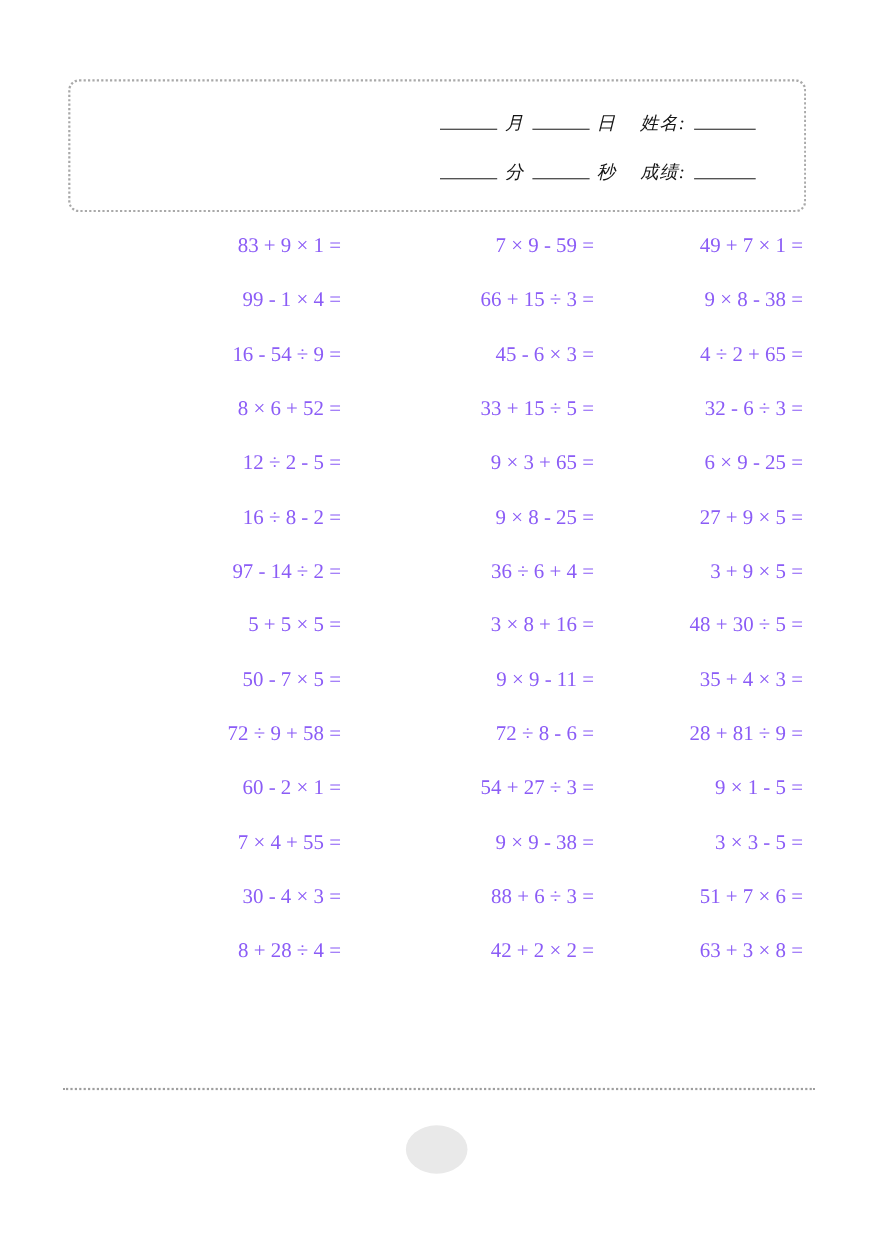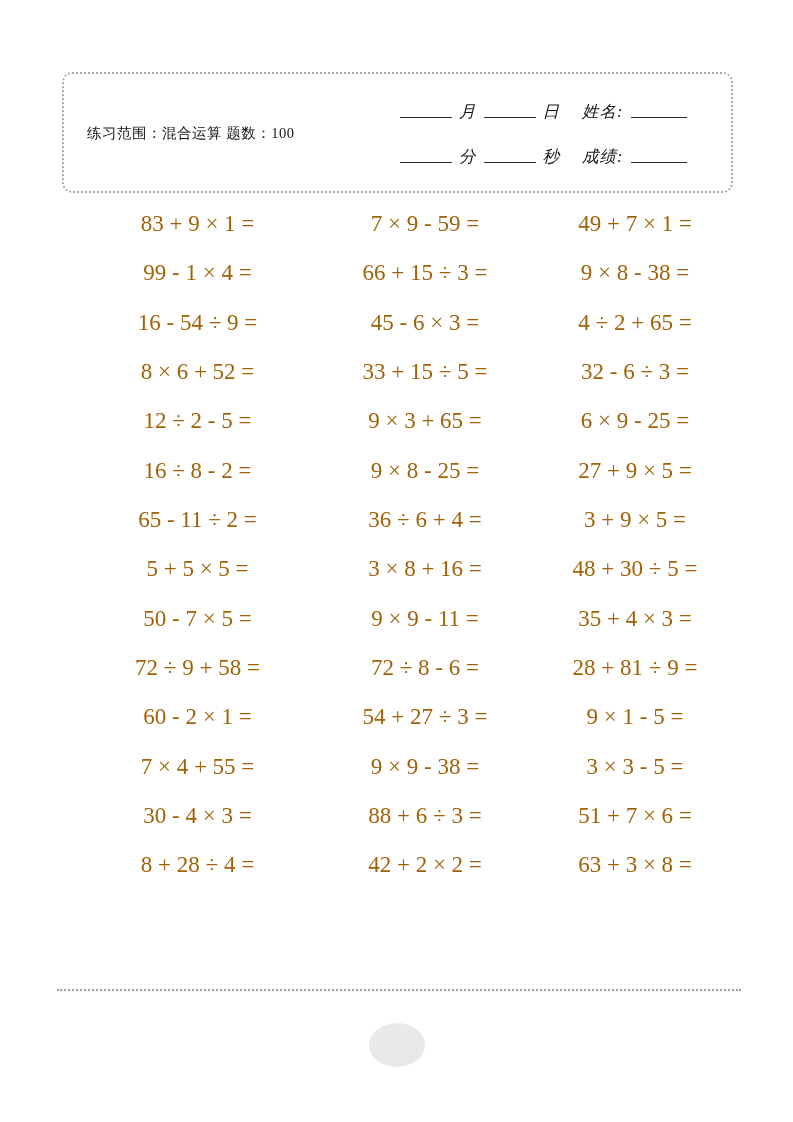--- a/index.html
+++ b/index.html
@@ -69,25 +69,25 @@
   .problems {
     position: absolute;
     left: 85px;
     top: 199px;
     width: 645px;
     display: grid;
     grid-template-columns: 225px 230px 1fr;
     grid-auto-rows: 49.35px;
   }
   .problem {
-    font-size: 23px;
+    font-size: 19px;
     line-height: 49.35px;
-    color: #a16207;
+    color: #8b5cf6;
     white-space: pre;
-    text-align: center;
+    text-align: right;
   }
 
   
   .footer-divider {
     position: absolute;
     left: 57px;
     top: 989px;
     width: 684px;
     height: 0;
     border-top: 2px dotted #9e9e9e;
@@ -101,21 +101,20 @@
     background: #e9e9e9;
     border-radius: 50%;
   }
 </style>
 </head>
 <body>
 
 <div class="page">
 
   <div class="header-box">
-    <div class="practice-info">练习范围：混合运算 题数：100</div>
 
     <div class="fill-block">
       <div class="fill-line">
         <span class="blank first"></span><span class="cjk-label">月</span><span class="blank"></span><span class="cjk-label">日</span><span class="cjk-label label-gap">姓名:</span><span class="blank wide"></span>
       </div>
       <div class="fill-line">
         <span class="blank first"></span><span class="cjk-label">分</span><span class="blank"></span><span class="cjk-label">秒</span><span class="cjk-label label-gap">成绩:</span><span class="blank wide"></span>
       </div>
     </div>
   </div>
@@ -132,21 +131,21 @@
     <div class="problem">4 ÷ 2 + 65 =</div>
     <div class="problem">8 × 6 + 52 =</div>
     <div class="problem">33 + 15 ÷ 5 =</div>
     <div class="problem">32 - 6 ÷ 3 =</div>
     <div class="problem">12 ÷ 2 - 5 =</div>
     <div class="problem">9 × 3 + 65 =</div>
     <div class="problem">6 × 9 - 25 =</div>
     <div class="problem">16 ÷ 8 - 2 =</div>
     <div class="problem">9 × 8 - 25 =</div>
     <div class="problem">27 + 9 × 5 =</div>
-    <div class="problem">65 - 11 ÷ 2 =</div>
+    <div class="problem">97 - 14 ÷ 2 =</div>
     <div class="problem">36 ÷ 6 + 4 =</div>
     <div class="problem">3 + 9 × 5 =</div>
     <div class="problem">5 + 5 × 5 =</div>
     <div class="problem">3 × 8 + 16 =</div>
     <div class="problem">48 + 30 ÷ 5 =</div>
     <div class="problem">50 - 7 × 5 =</div>
     <div class="problem">9 × 9 - 11 =</div>
     <div class="problem">35 + 4 × 3 =</div>
     <div class="problem">72 ÷ 9 + 58 =</div>
     <div class="problem">72 ÷ 8 - 6 =</div>

